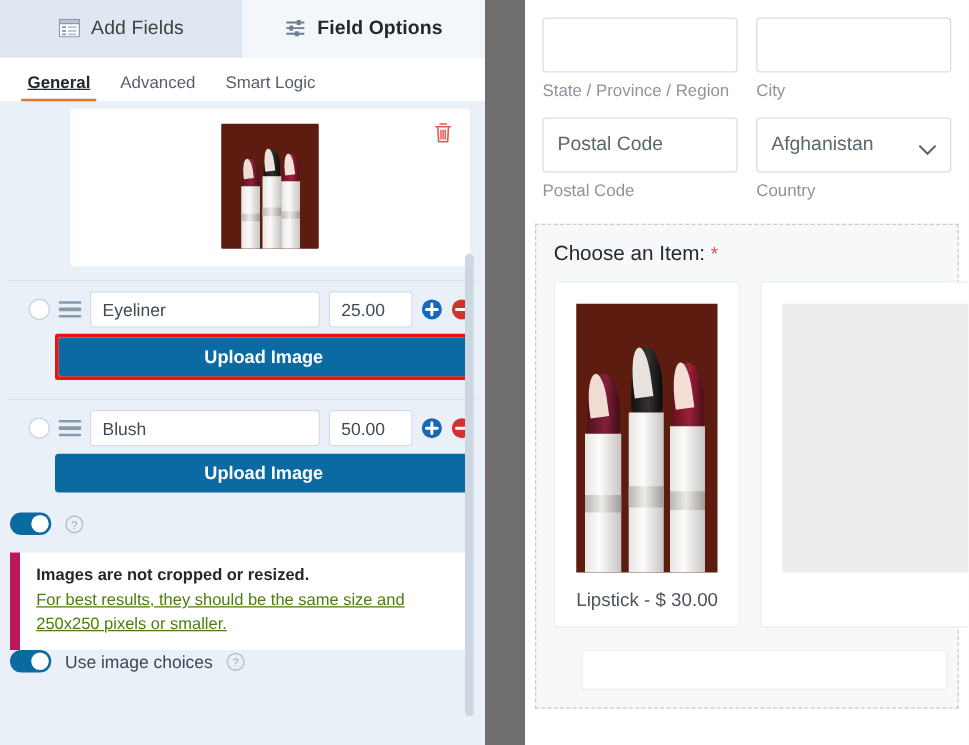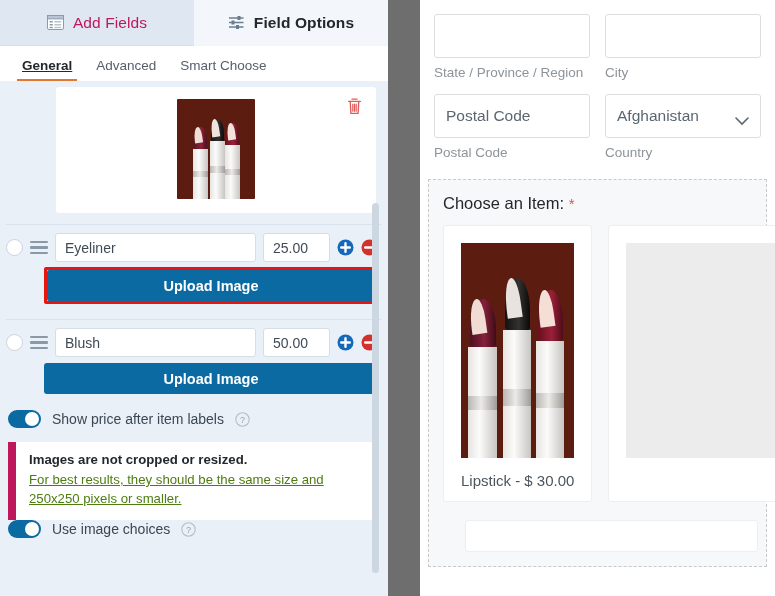--- a/index.html
+++ b/index.html
@@ -14,21 +14,21 @@
   
   .left-panel{
     position:absolute;left:0;top:0;width:388px;height:596px;
     background:#e9f0f8;overflow:hidden;
   }
   .tabs{
     display:flex;height:45px;background:#dfe8f2;border-bottom:1px solid #d4dfe9;
   }
   .tab{
     flex:1;display:flex;align-items:center;justify-content:center;gap:9px;
-    font-size:15.5px;color:#be185d;cursor:pointer;letter-spacing:.1px;
+    font-size:15.5px;color:#404040;cursor:pointer;letter-spacing:.1px;
   }
   .tab.active{
     background:#f3f7fb;color:#23282d;font-weight:bold;
     border-bottom:1px solid #f3f7fb;margin-bottom:-1px;
   }
   .tab .ico{display:block;width:17px;height:15px;}
 
   .subtabs{
     display:flex;align-items:flex-end;gap:0;height:35px;
     background:#fff;border-bottom:1px solid #e2e8ef;padding:0 10px;
@@ -56,21 +56,21 @@
   .img-card .thumb{
     width:78px;height:100px;border-radius:1px;overflow:hidden;
     background:#5c1c10;
   }
   .trash{
     position:absolute;right:14px;top:11px;width:15px;height:17px;cursor:pointer;
   }
   .divider{height:1px;background:#d9e3ee;margin:11px 6px 0 6px;}
 
   
-  .choice-row{display:flex;align-items:center;padding:8px 10px 0 6px;gap:7px;justify-content:space-between;}
+  .choice-row{display:flex;align-items:center;padding:8px 10px 0 23px;gap:7px;justify-content:space-between;}
   .radio-dot{
     width:15px;height:15px;border-radius:50%;background:#fff;
     border:1px solid #c9d3de;flex:0 0 auto;cursor:pointer;
   }
   .drag{width:18px;height:14px;flex:0 0 auto;cursor:move;}
   .drag i{display:block;height:2.6px;background:#8a99a8;margin-bottom:3px;border-radius:1px;}
   .drag i:last-child{margin-bottom:0;}
   .txt-in{
     height:29px;border:1px solid #d5dde5;border-radius:3px;background:#fff;
     font-size:14px;color:#3f4a55;padding:0 9px;box-sizing:border-box;
@@ -217,21 +217,21 @@
     </div>
 
     <div class="subtabs">
       <div class="subtab active">
         <span>General</span>
       </div>
       <div class="subtab">
         <span>Advanced</span>
       </div>
       <div class="subtab">
-        <span>Smart Choose</span>
+        <span>Smart Logic</span>
       </div>
     </div>
 
     <div class="panel-body">
 
       <div class="img-card">
         <div class="thumb">
           <div class="lipart">
             <div class="stick" style="left:20%;width:20%;height:72%;">
               <div class="bullet" style="height:30%;background:linear-gradient(90deg,#5f1526,#8e2238 55%,#4d1020);"></div>
@@ -314,21 +314,20 @@
         </span>
       </div>
       <div class="upload-wrap">
         <button class="upload-btn">Upload Image</button>
       </div>
 
       <div class="toggle-row">
         <span class="toggle">
             <span class="knob"></span>
           </span>
-        <span class="toggle-label">Show price after item labels</span>
         <span class="help">
           <svg width="15" height="15" viewBox="0 0 15 15">
             <circle cx="7.5" cy="7.5" r="6.7" fill="none" stroke="#b6bec6" stroke-width="1.1"></circle>
             <text x="7.5" y="10.9" font-size="9" fill="#9aa3ac" text-anchor="middle" font-family="Liberation Sans, sans-serif">?</text>
           </svg>
         </span>
       </div>
 
       <div class="notice">
         <b>Images are not cropped or resized.</b>

